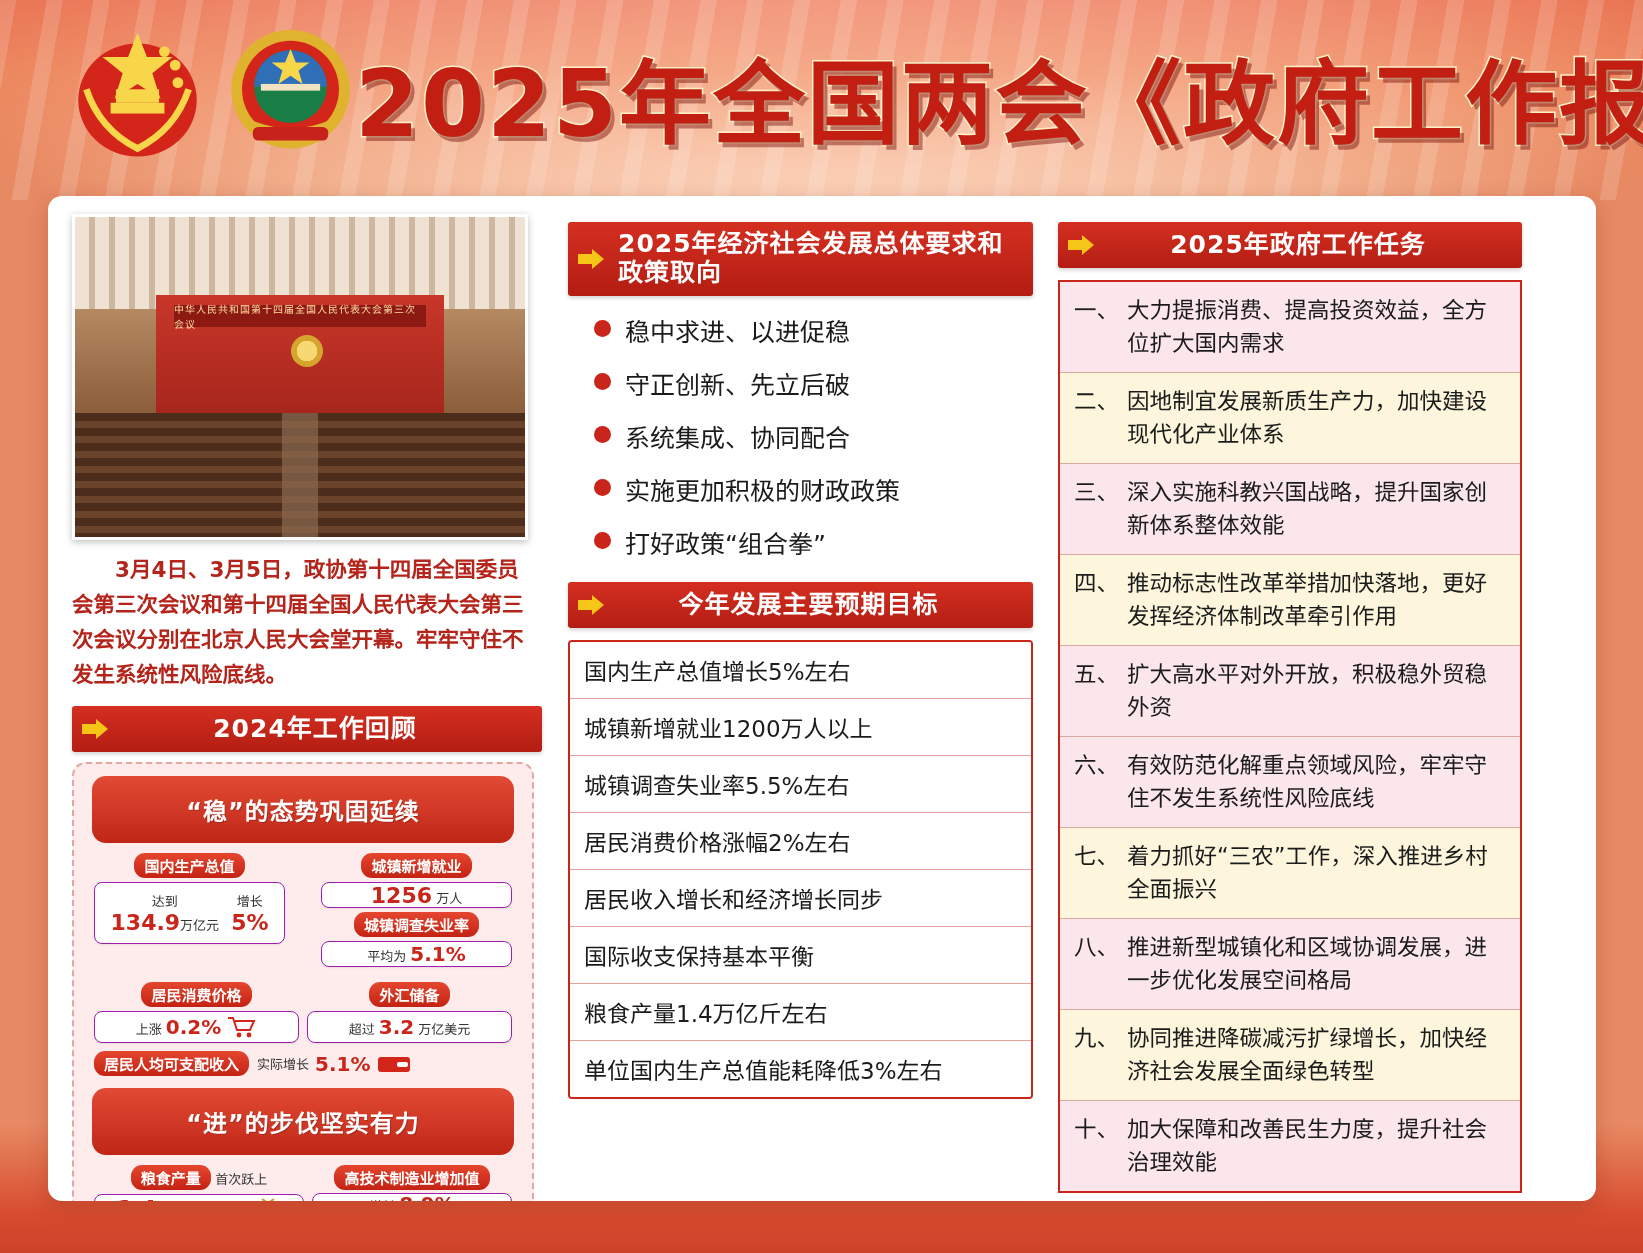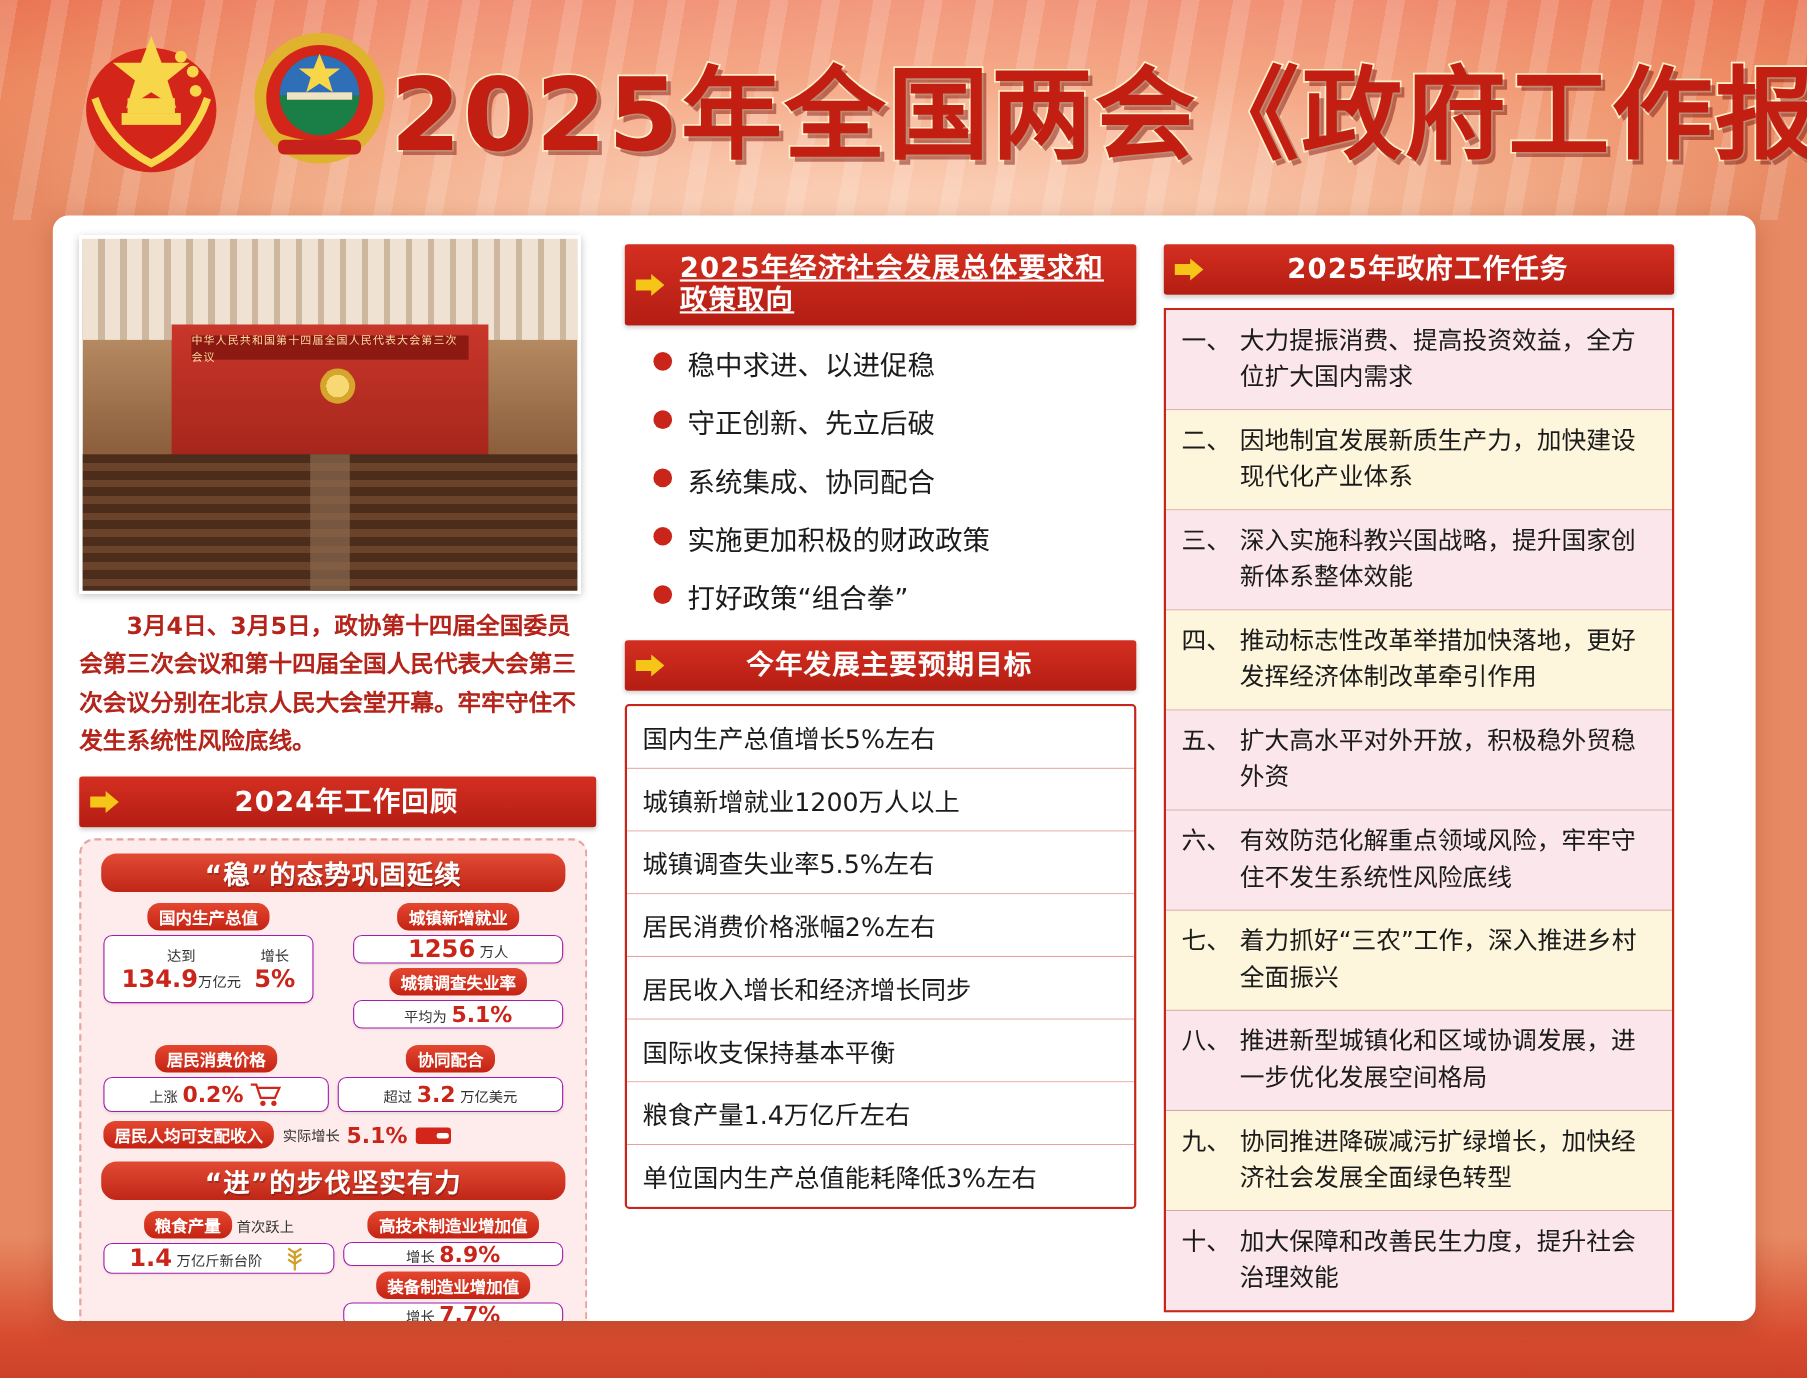--- a/index.html
+++ b/index.html
@@ -89,32 +89,32 @@
     width:46px;height:46px;flex:0 0 46px;display:flex;align-items:center;justify-content:center;
   }
   .ribbon .arrow svg{width:30px;height:24px;}
   .ribbon .rtxt{
     color:#fff;font-weight:bold;font-size:25px;letter-spacing:1px;
     font-family:"DejaVu Sans","Liberation Sans",sans-serif;
     flex:1;text-align:center;padding-right:30px;line-height:1.15;
   }
   .ribbon.tall{height:74px;}
   .ribbon.tall .arrow{height:74px;}
-  .ribbon.tall .rtxt{text-align:left;padding-left:4px;padding-right:25px;text-decoration:underline;}
+  .ribbon.tall .rtxt{text-align:left;padding-left:4px;padding-right:25px;}
 
   
   .review{
     margin-top:10px;width:462px;height:520px;
     border:2px dashed #e3a6a0;border-radius:14px;background:#fdeceb;
     position:relative;padding:8px 8px;box-sizing:border-box;
   }
   .rev-title{
     text-align:center;font-weight:bold;font-size:24px;color:#fff;
     background:linear-gradient(180deg,#e24a34,#c02616);
-    border-radius:14px;padding:0 0;margin:4px 10px 10px;
+    border-radius:14px;padding:16px 0;margin:4px 10px 10px;
     font-family:"DejaVu Sans","Liberation Sans",sans-serif;
     letter-spacing:1px;text-shadow:1px 1px 0 rgba(0,0,0,.2);
   }
   .chip{
     background:linear-gradient(180deg,#e4462f,#c42313);color:#fff;font-weight:bold;
     font-size:15px;border-radius:11px;padding:2px 10px;display:inline-block;
     font-family:"DejaVu Sans","Liberation Sans",sans-serif;white-space:nowrap;
   }
   .wbox{
     background:#fff;border:1px solid #a21caf;border-radius:8px;
@@ -255,21 +255,21 @@
           <div class="wbox" style="height:32px;margin-top:4px;flex-direction:row;gap:6px;">
             <div class="val"><span>上涨</span> <b>0.2%</b></div>
             <svg width="30" height="22" viewBox="0 0 30 22">
                 <path d="M1 2h5l4 12h13l4-9H8" fill="none" stroke="#d4251b" stroke-width="2"></path>
                 <circle cx="12" cy="19" r="2.4" fill="#d4251b"></circle>
                 <circle cx="22" cy="19" r="2.4" fill="#d4251b"></circle>
               </svg>
           </div>
         </div>
         <div style="flex:1;">
-          <div style="text-align:center;"><span class="chip">协同配合</span></div>
+          <div style="text-align:center;"><span class="chip">外汇储备</span></div>
           <div class="wbox" style="height:32px;margin-top:4px;">
             <div class="val"><span>超过</span> <b>3.2</b> <span>万亿美元</span></div>
           </div>
         </div>
       </div>
 
       <div style="display:flex;gap:8px;align-items:center;padding:8px 12px 0;">
         <span class="chip">居民人均可支配收入</span>
         <div class="val" style="display:flex;align-items:center;gap:6px;">
           <span>实际增长</span>

